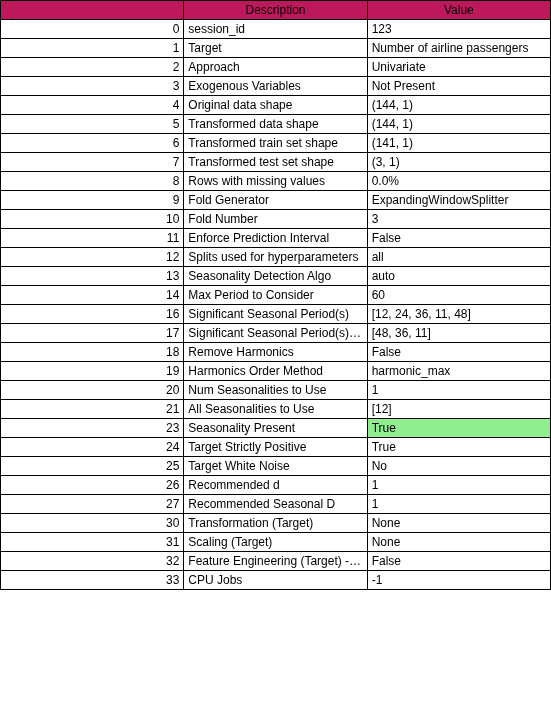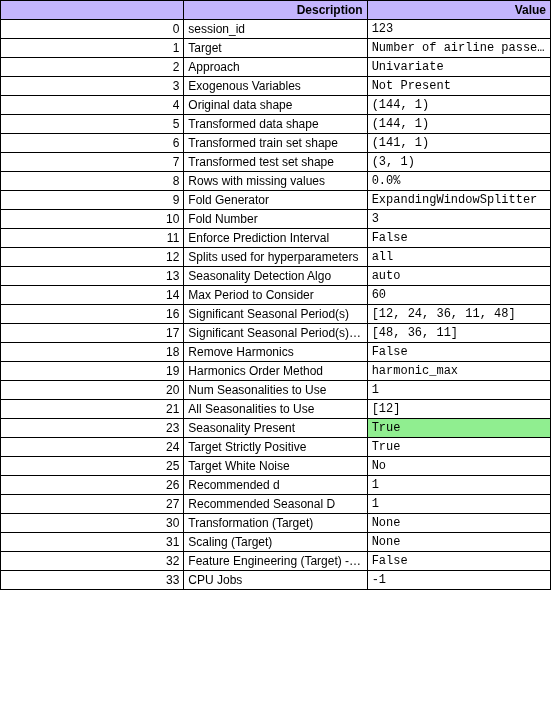--- a/index.html
+++ b/index.html
@@ -21,35 +21,34 @@
     }
     th, td {
       border: 1px solid #000;
       padding: 2px 4px;
       vertical-align: middle;
       overflow: hidden;
       text-overflow: ellipsis;
       white-space: nowrap;
     }
     th {
-      background: #c4b5fd;
-      font-weight: bold;
-      text-align: right;
+      background: #be185d;
+      font-weight: normal;
+      text-align: center;
     }
     td:first-child {
       width: 40px;
       text-align: right;
       background: #fff;
     }
     td:nth-child(2) {
       width: 280px;
     }
     td:nth-child(3) {
       width: auto;
-      font-family: Liberation Mono, monospace;
     }
     .highlight-green {
       background-color: #90EE90;
       color: #000;
     }
   </style>
 </head>
 <body>
 
 <div class="table-container">

